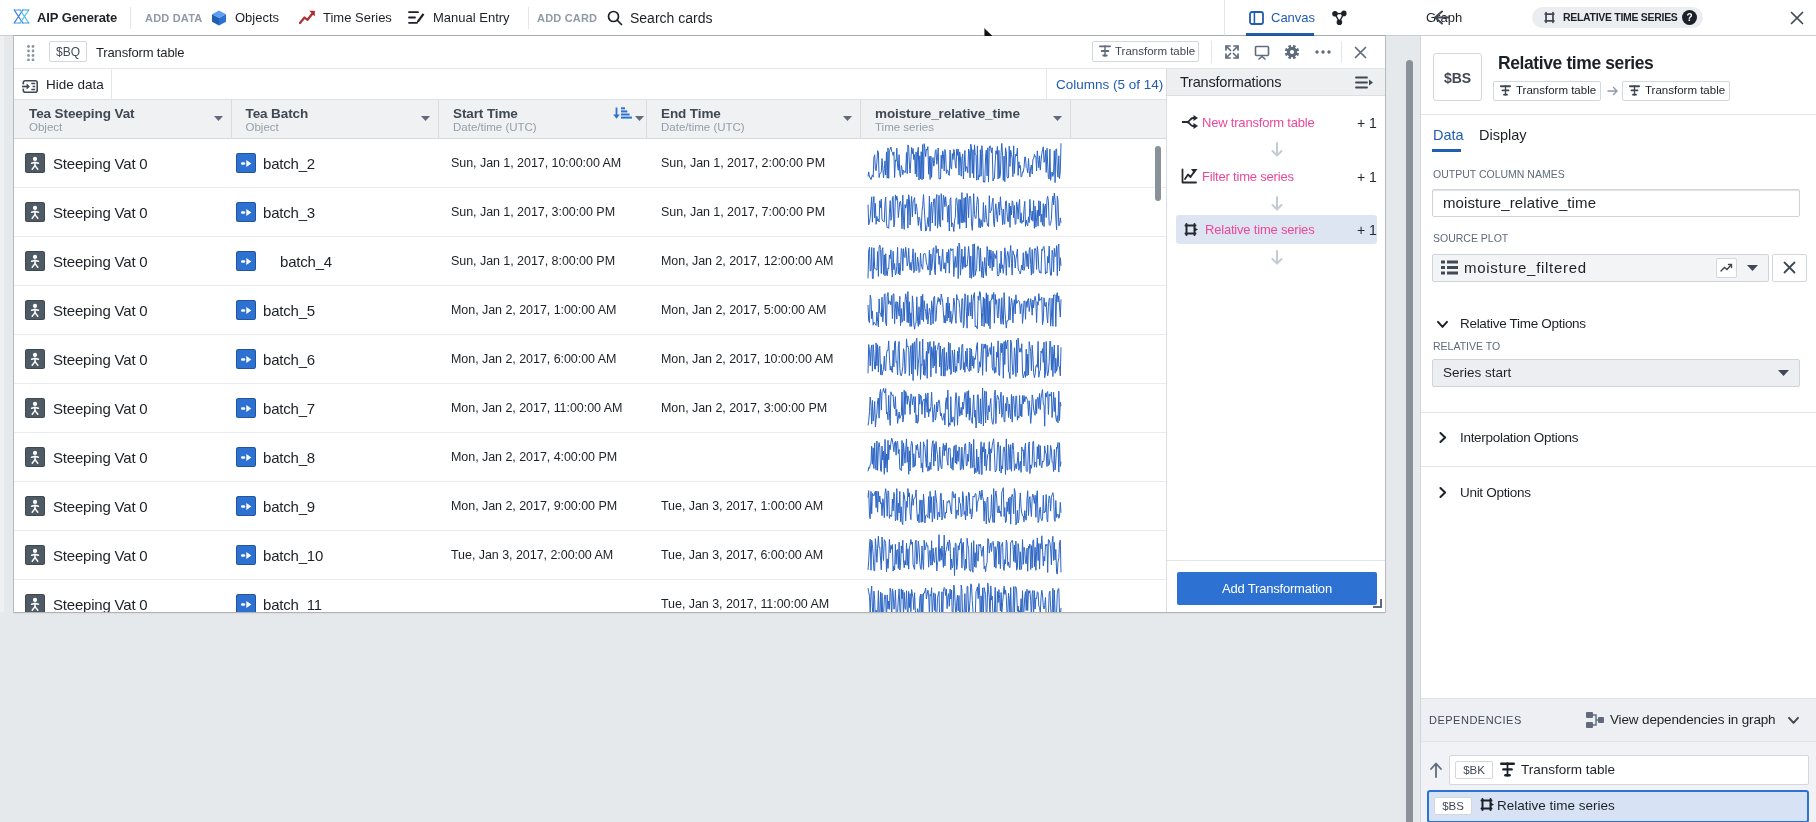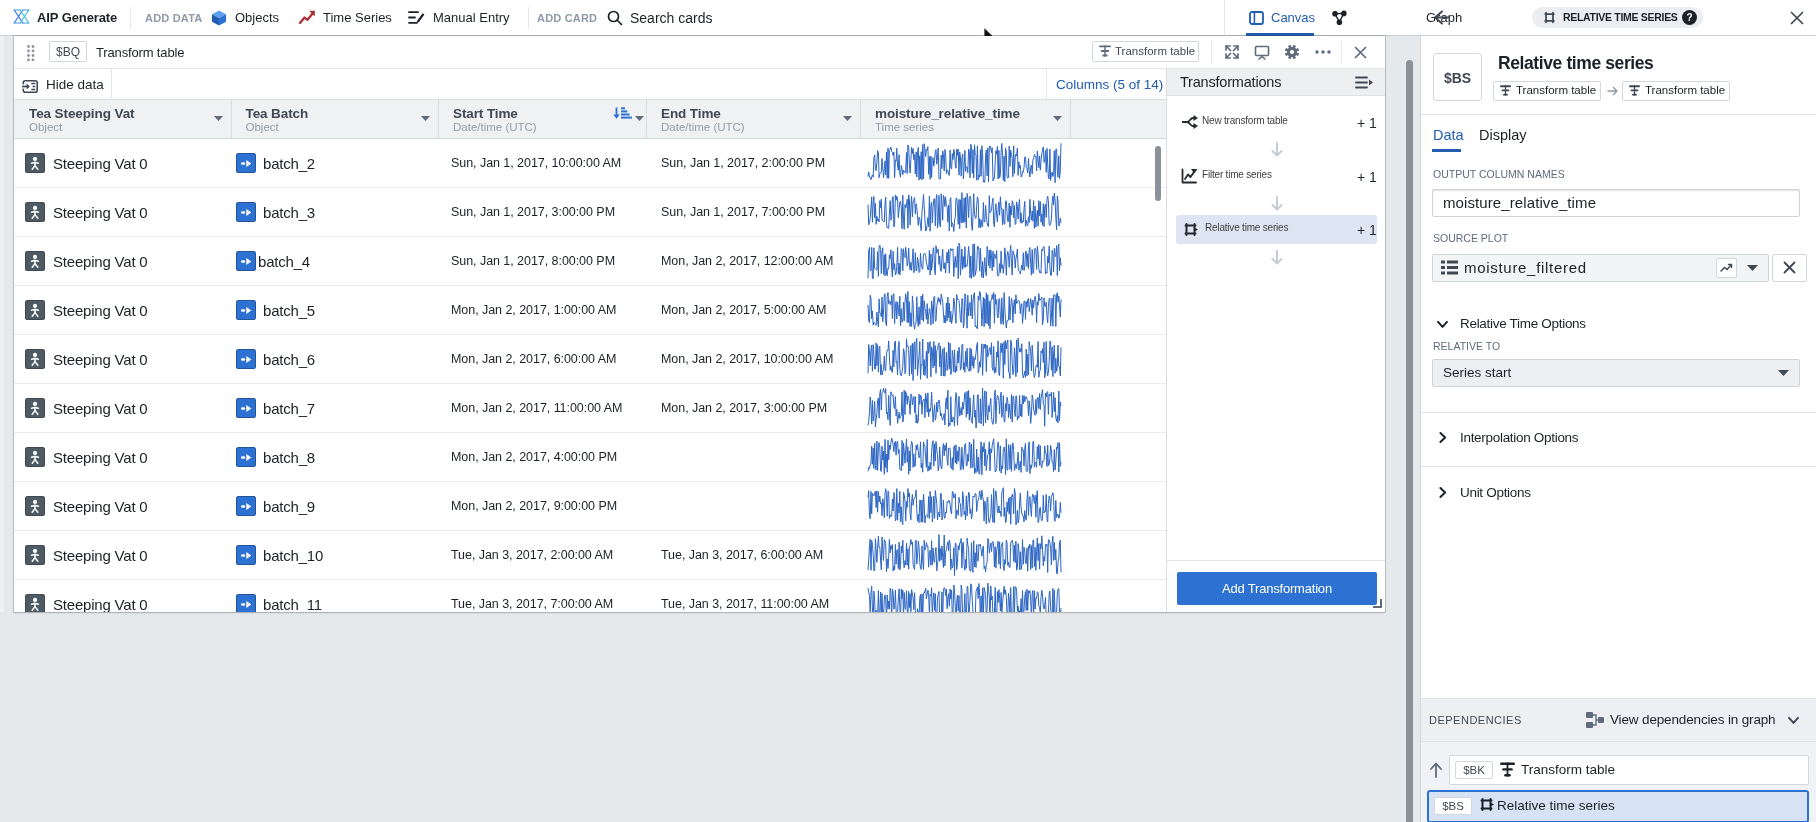--- a/index.html
+++ b/index.html
@@ -15,21 +15,21 @@
 .chip{position:absolute;border:1px solid #d3d8de;border-radius:2px;background:#fff;font-size:12px;color:#404854;white-space:nowrap}
 .hdrow{position:absolute;left:0;top:33px;width:1152px;height:31px;background:#fff;border-bottom:1px solid #dcdfe3}
 .thead{position:absolute;left:0;top:64px;width:1152px;height:39px;background:#eff1f3;border-bottom:1px solid #d5d9dd}
 .th-title{position:absolute;top:70px;font-size:13.5px;font-weight:700;color:#404854;white-space:nowrap;letter-spacing:-.1px}
 .th-sub{position:absolute;top:85px;font-size:11.5px;color:#949ea9;white-space:nowrap}
 .row{position:absolute;left:0;width:1152px;height:49px;border-bottom:1px solid #e9ebee;background:#fff}
 .cell{position:absolute;font-size:15px;color:#1c2127;line-height:49px;white-space:nowrap;letter-spacing:-.2px}
 .date{font-size:12.5px;letter-spacing:-.05px}
 .ibox{position:absolute;top:14px;width:20px;height:20px;border-radius:2.5px}
 .tpanel{position:absolute;left:1152px;top:33px;width:219px;height:543px;background:#fff;border-left:1px solid #dadde1}
-.titem{position:absolute;left:0;font-size:10px;color:#404040;white-space:nowrap;letter-spacing:-.2px}
+.titem{position:absolute;left:0;font-size:13px;color:#ec4899;white-space:nowrap;letter-spacing:-.2px}
 .plus1{position:absolute;font-size:14px;color:#252a31}
 .rp{position:absolute;left:1420px;top:36px;width:396px;height:786px;background:#fff;border-left:1px solid #d3d7db}
 .rp-label{position:absolute;font-size:10.5px;font-weight:400;color:#5f6b7c;letter-spacing:0;white-space:nowrap}
 .rp-input{position:absolute;background:#fff;border:1px solid #cfd4da;border-radius:2px;
 box-shadow:inset 0 1px 1px rgba(17,20,24,.12)}
 .rp-sel{position:absolute;background:#eef0f3;border:1px solid #cfd4da;border-radius:2px}
 .sect{position:absolute;font-size:13.5px;font-weight:400;color:#1c2127;letter-spacing:-.3px;white-space:nowrap}
 .hline{position:absolute;height:1px;background:#e2e5e9}
 </style></head><body>
 <div id="stage">
@@ -277,21 +277,21 @@
         <circle cx="8" cy="3.9" r="2.1" fill="#fff"></circle>
       </svg>
       <div class="cell" style="left:39px;top:201px">Steeping Vat 0</div>
       <div class="ibox" style="left:222px;top:215px;background:#2d72d2;box-shadow:inset 0 0 0 1px rgba(17,20,24,.3)"></div>
       <svg style="position:absolute;left:227px;top:221px;" width="12" height="9" viewBox="0 0 12 9">
         <g fill="#fff">
           <rect x="0" y="3.3" width="4.2" height="2.4" rx="1.2"></rect>
           <path d="M5.3,1 L10.3,4.5 L5.3,8 Z"></path>
         </g>
       </svg>
-      <div class="cell" style="left:244px;top:201px">batch_4</div>
+      <div class="cell" style="left:266px;top:201px">batch_4</div>
       <div class="cell date" style="left:437px;top:201px">Sun, Jan 1, 2017, 8:00:00 PM</div>
       <div class="cell date" style="left:647px;top:201px">Mon, Jan 2, 2017, 12:00:00 AM</div>
       <div class="abs" style="left:853px;top:203px;width:195px;height:44px">
         <svg width="195" height="44" viewBox="0 0 195 44" style="position:absolute;left:0;top:0">
           <polyline points="1.0,39.4 1.7,12.0 2.5,8.2 3.2,31.7 4.0,31.6 4.7,8.5 5.4,39.3 6.2,39.7 6.9,8.8 7.7,29.4 8.4,29.6 9.1,30.6 9.9,31.1 10.6,12.6 11.4,37.4 12.1,7.9 12.8,6.1 13.6,10.5 14.3,34.5 15.0,12.0 15.8,8.7 16.5,35.4 17.3,15.9 18.0,36.8 18.7,14.7 19.5,35.1 20.2,36.8 21.0,28.9 21.7,29.8 22.4,15.9 23.2,19.7 23.9,10.8 24.7,29.9 25.4,38.1 26.1,12.3 26.9,30.6 27.6,24.6 28.4,36.0 29.1,34.3 29.8,27.4 30.6,8.4 31.3,34.8 32.1,24.1 32.8,36.0 33.5,30.0 34.3,9.5 35.0,10.7 35.8,31.8 36.5,9.7 37.2,17.4 38.0,18.6 38.7,8.3 39.5,15.7 40.2,26.9 40.9,23.8 41.7,9.2 42.4,24.9 43.1,30.8 43.9,23.3 44.6,31.4 45.4,19.4 46.1,9.8 46.8,33.7 47.6,32.4 48.3,13.7 49.1,31.6 49.8,31.5 50.5,18.2 51.3,22.6 52.0,33.5 52.8,32.7 53.5,14.2 54.2,24.7 55.0,28.7 55.7,30.3 56.5,15.1 57.2,14.9 57.9,14.3 58.7,16.7 59.4,23.8 60.2,26.5 60.9,31.0 61.6,30.6 62.4,11.3 63.1,36.1 63.9,14.9 64.6,31.4 65.3,24.8 66.1,9.8 66.8,8.7 67.6,31.8 68.3,35.8 69.0,6.7 69.8,14.2 70.5,11.3 71.2,9.9 72.0,25.5 72.7,17.0 73.5,31.8 74.2,32.4 74.9,19.8 75.7,10.2 76.4,27.9 77.2,30.0 77.9,23.7 78.6,34.1 79.4,19.8 80.1,13.0 80.9,24.1 81.6,10.5 82.3,34.2 83.1,12.2 83.8,9.5 84.6,11.7 85.3,10.8 86.0,9.8 86.8,37.6 87.5,25.0 88.3,17.4 89.0,28.6 89.7,25.9 90.5,7.5 91.2,39.6 92.0,4.0 92.7,6.9 93.4,36.1 94.2,25.2 94.9,10.0 95.7,30.2 96.4,17.6 97.1,28.2 97.9,7.7 98.6,28.5 99.3,26.0 100.1,26.9 100.8,19.1 101.6,7.4 102.3,15.6 103.0,38.8 103.8,17.0 104.5,39.4 105.3,32.9 106.0,5.0 106.7,37.9 107.5,4.8 108.2,36.4 109.0,32.0 109.7,29.4 110.4,7.9 111.2,7.2 111.9,11.3 112.7,32.2 113.4,9.1 114.1,26.2 114.9,38.3 115.6,22.5 116.4,39.0 117.1,27.7 117.8,18.5 118.6,33.6 119.3,36.7 120.1,7.4 120.8,13.4 121.5,26.7 122.3,10.8 123.0,29.2 123.8,11.0 124.5,16.8 125.2,31.7 126.0,12.2 126.7,28.0 127.4,14.8 128.2,16.3 128.9,19.6 129.7,11.6 130.4,35.6 131.1,37.2 131.9,35.4 132.6,24.6 133.4,33.7 134.1,12.1 134.8,29.5 135.6,25.8 136.3,34.3 137.1,25.5 137.8,8.8 138.5,15.8 139.3,36.3 140.0,17.4 140.8,12.4 141.5,16.8 142.2,28.4 143.0,14.4 143.7,6.4 144.5,24.5 145.2,36.1 145.9,11.8 146.7,15.6 147.4,15.7 148.2,29.1 148.9,20.1 149.6,15.9 150.4,10.0 151.1,29.0 151.9,32.1 152.6,32.6 153.3,35.0 154.1,30.3 154.8,26.1 155.5,30.9 156.3,13.7 157.0,31.5 157.8,28.1 158.5,12.6 159.2,12.2 160.0,27.5 160.7,14.7 161.5,30.0 162.2,11.0 162.9,8.5 163.7,25.3 164.4,36.1 165.2,10.5 165.9,34.6 166.6,33.5 167.4,11.2 168.1,9.3 168.9,11.8 169.6,30.4 170.3,7.4 171.1,14.4 171.8,29.8 172.6,33.7 173.3,32.7 174.0,34.3 174.8,10.3 175.5,11.7 176.3,8.2 177.0,7.4 177.7,15.1 178.5,35.1 179.2,32.8 180.0,34.0 180.7,17.4 181.4,24.0 182.2,7.1 182.9,27.9 183.6,36.3 184.4,36.2 185.1,11.3 185.9,15.3 186.6,32.8 187.3,9.3 188.1,17.7 188.8,16.4 189.6,6.6 190.3,36.7 191.0,9.2 191.8,5.0 192.5,32.0 193.3,18.7 194.0,26.7" fill="none" stroke="#2c65c4" stroke-width="1"></polyline>
         </svg>
       </div>
       <div class="row" style="top:250px"></div>
       <div class="ibox" style="left:11px;top:264px;background:#4e5a64;box-shadow:inset 0 0 0 1px rgba(17,20,24,.25)"></div>
       <svg style="position:absolute;left:13px;top:266px;" width="16" height="16" viewBox="0 0 16 16">
@@ -408,20 +408,21 @@
       <div class="cell" style="left:39px;top:446px">Steeping Vat 0</div>
       <div class="ibox" style="left:222px;top:460px;background:#2d72d2;box-shadow:inset 0 0 0 1px rgba(17,20,24,.3)"></div>
       <svg style="position:absolute;left:227px;top:466px;" width="12" height="9" viewBox="0 0 12 9">
         <g fill="#fff">
           <rect x="0" y="3.3" width="4.2" height="2.4" rx="1.2"></rect>
           <path d="M5.3,1 L10.3,4.5 L5.3,8 Z"></path>
         </g>
       </svg>
       <div class="cell" style="left:249px;top:446px">batch_9</div>
       <div class="cell date" style="left:437px;top:446px">Mon, Jan 2, 2017, 9:00:00 PM</div>
+      <div class="cell date" style="left:647px;top:446px">Tue, Jan 3, 2017, 1:00:00 AM</div>
       <div class="abs" style="left:853px;top:448px;width:195px;height:44px">
         <svg width="195" height="44" viewBox="0 0 195 44" style="position:absolute;left:0;top:0">
           <polyline points="1.0,13.6 1.7,6.6 2.5,31.8 3.2,34.8 4.0,7.4 4.7,29.8 5.4,9.3 6.2,11.1 6.9,11.9 7.7,9.1 8.4,7.1 9.1,23.7 9.9,7.0 10.6,28.2 11.4,7.6 12.1,18.0 12.8,12.0 13.6,19.7 14.3,18.6 15.0,31.7 15.8,14.7 16.5,18.5 17.3,33.6 18.0,9.9 18.7,4.7 19.5,11.8 20.2,32.2 21.0,6.8 21.7,8.2 22.4,34.4 23.2,30.8 23.9,32.4 24.7,32.2 25.4,15.1 26.1,26.9 26.9,8.4 27.6,12.1 28.4,36.8 29.1,35.3 29.8,4.6 30.6,36.3 31.3,19.2 32.1,28.9 32.8,7.4 33.5,37.6 34.3,22.8 35.0,38.5 35.8,40.6 36.5,8.3 37.2,10.7 38.0,17.5 38.7,36.9 39.5,17.3 40.2,23.4 40.9,4.5 41.7,12.8 42.4,8.9 43.1,29.7 43.9,35.7 44.6,17.8 45.4,10.5 46.1,21.4 46.8,14.8 47.6,14.4 48.3,12.9 49.1,5.9 49.8,25.8 50.5,37.1 51.3,30.4 52.0,38.7 52.8,15.9 53.5,16.3 54.2,38.3 55.0,16.0 55.7,38.1 56.5,10.1 57.2,19.6 57.9,39.0 58.7,31.6 59.4,31.1 60.2,31.8 60.9,33.4 61.6,12.6 62.4,34.5 63.1,7.3 63.9,28.7 64.6,12.7 65.3,37.8 66.1,30.8 66.8,12.2 67.6,34.5 68.3,6.5 69.0,12.3 69.8,19.8 70.5,36.0 71.2,29.8 72.0,28.0 72.7,32.9 73.5,9.6 74.2,9.2 74.9,36.0 75.7,33.4 76.4,16.1 77.2,31.5 77.9,34.3 78.6,28.2 79.4,29.0 80.1,17.6 80.9,18.7 81.6,16.6 82.3,16.6 83.1,20.4 83.8,27.7 84.6,29.9 85.3,7.8 86.0,7.7 86.8,14.0 87.5,13.4 88.3,9.7 89.0,34.7 89.7,26.2 90.5,26.4 91.2,31.3 92.0,13.3 92.7,18.8 93.4,19.6 94.2,32.7 94.9,31.8 95.7,7.7 96.4,14.0 97.1,30.5 97.9,27.4 98.6,35.9 99.3,11.8 100.1,31.9 100.8,20.6 101.6,8.2 102.3,9.6 103.0,29.7 103.8,24.8 104.5,34.9 105.3,30.4 106.0,12.0 106.7,12.6 107.5,13.0 108.2,9.7 109.0,9.8 109.7,27.5 110.4,19.2 111.2,15.9 111.9,13.7 112.7,6.8 113.4,10.7 114.1,15.9 114.9,6.1 115.6,12.5 116.4,16.0 117.1,37.1 117.8,17.2 118.6,21.4 119.3,40.0 120.1,13.9 120.8,13.0 121.5,36.6 122.3,38.6 123.0,34.9 123.8,32.0 124.5,10.7 125.2,28.4 126.0,38.4 126.7,4.6 127.4,38.6 128.2,12.8 128.9,6.9 129.7,14.1 130.4,27.9 131.1,29.0 131.9,21.8 132.6,28.9 133.4,27.3 134.1,32.5 134.8,8.2 135.6,6.4 136.3,3.7 137.1,32.5 137.8,23.5 138.5,38.7 139.3,36.9 140.0,17.9 140.8,27.5 141.5,14.3 142.2,30.1 143.0,12.9 143.7,40.2 144.5,13.3 145.2,10.3 145.9,13.0 146.7,29.8 147.4,4.5 148.2,8.6 148.9,40.8 149.6,39.0 150.4,26.4 151.1,38.9 151.9,35.7 152.6,18.9 153.3,8.9 154.1,23.9 154.8,29.0 155.5,31.8 156.3,32.0 157.0,37.8 157.8,26.6 158.5,34.0 159.2,36.2 160.0,14.9 160.7,6.8 161.5,31.5 162.2,15.5 162.9,12.6 163.7,24.3 164.4,32.5 165.2,13.5 165.9,10.1 166.6,13.9 167.4,19.4 168.1,11.3 168.9,33.3 169.6,11.9 170.3,6.7 171.1,38.6 171.8,36.9 172.6,25.2 173.3,23.2 174.0,34.3 174.8,36.7 175.5,35.6 176.3,11.3 177.0,29.1 177.7,27.4 178.5,27.7 179.2,10.5 180.0,35.3 180.7,38.0 181.4,19.5 182.2,11.9 182.9,14.4 183.6,27.1 184.4,13.2 185.1,10.8 185.9,8.6 186.6,13.5 187.3,35.1 188.1,37.3 188.8,16.5 189.6,33.5 190.3,31.1 191.0,30.1 191.8,34.3 192.5,33.5 193.3,18.3 194.0,28.7" fill="none" stroke="#2c65c4" stroke-width="1"></polyline>
         </svg>
       </div>
       <div class="row" style="top:495px"></div>
       <div class="ibox" style="left:11px;top:509px;background:#4e5a64;box-shadow:inset 0 0 0 1px rgba(17,20,24,.25)"></div>
       <svg style="position:absolute;left:13px;top:511px;" width="16" height="16" viewBox="0 0 16 16">
         <g stroke="#fff" stroke-width="1.5" stroke-linecap="round" fill="none">
           <path d="M4.6,8.3 L8,7.4 L11.4,8.3"></path>
@@ -458,21 +459,20 @@
       </svg>
       <div class="cell" style="left:39px;top:544px">Steeping Vat 0</div>
       <div class="ibox" style="left:222px;top:558px;background:#2d72d2;box-shadow:inset 0 0 0 1px rgba(17,20,24,.3)"></div>
       <svg style="position:absolute;left:227px;top:564px;" width="12" height="9" viewBox="0 0 12 9">
         <g fill="#fff">
           <rect x="0" y="3.3" width="4.2" height="2.4" rx="1.2"></rect>
           <path d="M5.3,1 L10.3,4.5 L5.3,8 Z"></path>
         </g>
       </svg>
       <div class="cell" style="left:249px;top:544px">batch_11</div>
-      <div class="cell date" style="left:437px;top:544px">Tue, Jan 3, 2017, 7:00:00 AM</div>
       <div class="cell date" style="left:647px;top:544px">Tue, Jan 3, 2017, 11:00:00 AM</div>
       <div class="abs" style="left:853px;top:546px;width:195px;height:44px">
         <svg width="195" height="44" viewBox="0 0 195 44" style="position:absolute;left:0;top:0">
           <polyline points="1.0,6.1 1.7,9.8 2.5,14.4 3.2,30.5 4.0,10.9 4.7,4.0 5.4,25.9 6.2,37.9 6.9,9.1 7.7,17.9 8.4,38.9 9.1,28.1 9.9,36.8 10.6,33.7 11.4,8.6 12.1,34.0 12.8,32.4 13.6,10.0 14.3,31.9 15.0,11.4 15.8,36.0 16.5,35.1 17.3,17.1 18.0,12.9 18.7,17.0 19.5,40.6 20.2,12.9 21.0,26.8 21.7,19.1 22.4,27.4 23.2,6.2 23.9,10.6 24.7,37.5 25.4,6.9 26.1,10.2 26.9,27.2 27.6,25.9 28.4,8.2 29.1,28.0 29.8,40.8 30.6,29.6 31.3,17.9 32.1,6.9 32.8,25.1 33.5,36.8 34.3,6.9 35.0,16.7 35.8,8.0 36.5,36.3 37.2,10.4 38.0,25.8 38.7,27.4 39.5,8.7 40.2,26.7 40.9,37.7 41.7,9.3 42.4,25.6 43.1,11.7 43.9,29.7 44.6,7.5 45.4,11.7 46.1,16.4 46.8,27.6 47.6,10.7 48.3,28.3 49.1,32.7 49.8,36.7 50.5,26.7 51.3,29.6 52.0,35.8 52.8,16.1 53.5,12.3 54.2,34.0 55.0,12.1 55.7,36.7 56.5,11.1 57.2,11.4 57.9,9.0 58.7,6.1 59.4,17.0 60.2,12.1 60.9,8.2 61.6,10.6 62.4,32.7 63.1,12.5 63.9,14.1 64.6,5.7 65.3,36.7 66.1,17.0 66.8,10.8 67.6,28.4 68.3,11.7 69.0,39.2 69.8,35.6 70.5,15.5 71.2,13.0 72.0,9.4 72.7,38.7 73.5,35.1 74.2,33.0 74.9,9.8 75.7,37.9 76.4,9.3 77.2,5.5 77.9,6.4 78.6,13.5 79.4,7.1 80.1,26.7 80.9,15.0 81.6,11.6 82.3,24.3 83.1,7.0 83.8,17.0 84.6,8.0 85.3,35.5 86.0,32.4 86.8,3.0 87.5,7.3 88.3,24.7 89.0,38.2 89.7,20.3 90.5,13.0 91.2,28.8 92.0,13.5 92.7,40.6 93.4,42.7 94.2,3.0 94.9,8.0 95.7,37.7 96.4,36.6 97.1,29.0 97.9,11.6 98.6,36.9 99.3,41.0 100.1,4.6 100.8,4.3 101.6,31.3 102.3,29.2 103.0,18.2 103.8,1.8 104.5,3.1 105.3,18.6 106.0,29.9 106.7,38.6 107.5,37.0 108.2,36.5 109.0,9.4 109.7,8.1 110.4,4.9 111.2,16.6 111.9,1.5 112.7,13.2 113.4,41.1 114.1,13.9 114.9,36.1 115.6,5.9 116.4,33.4 117.1,5.5 117.8,8.9 118.6,12.4 119.3,35.6 120.1,27.7 120.8,1.1 121.5,7.4 122.3,15.4 123.0,40.6 123.8,3.9 124.5,18.0 125.2,14.1 126.0,35.6 126.7,40.2 127.4,31.3 128.2,5.4 128.9,38.7 129.7,40.9 130.4,9.5 131.1,20.6 131.9,7.6 132.6,16.6 133.4,29.0 134.1,10.5 134.8,31.3 135.6,20.7 136.3,12.7 137.1,4.2 137.8,12.4 138.5,7.9 139.3,14.6 140.0,31.9 140.8,32.9 141.5,11.2 142.2,16.3 143.0,33.5 143.7,5.5 144.5,37.9 145.2,36.8 145.9,30.6 146.7,4.5 147.4,32.8 148.2,4.8 148.9,4.9 149.6,8.3 150.4,29.3 151.1,24.0 151.9,33.4 152.6,28.7 153.3,30.9 154.1,16.7 154.8,37.7 155.5,8.6 156.3,35.5 157.0,28.0 157.8,14.2 158.5,9.6 159.2,28.5 160.0,7.1 160.7,28.5 161.5,8.8 162.2,11.0 162.9,8.7 163.7,18.8 164.4,36.3 165.2,11.3 165.9,8.5 166.6,32.8 167.4,8.8 168.1,27.1 168.9,15.9 169.6,16.5 170.3,9.7 171.1,10.7 171.8,23.9 172.6,25.7 173.3,30.9 174.0,15.6 174.8,8.2 175.5,13.1 176.3,23.9 177.0,27.0 177.7,23.7 178.5,15.5 179.2,34.0 180.0,31.4 180.7,32.2 181.4,32.4 182.2,11.1 182.9,9.1 183.6,25.1 184.4,35.7 185.1,34.4 185.9,6.3 186.6,37.3 187.3,8.2 188.1,31.6 188.8,31.8 189.6,30.3 190.3,11.4 191.0,7.2 191.8,6.6 192.5,31.2 193.3,35.3 194.0,25.9" fill="none" stroke="#2c65c4" stroke-width="1"></polyline>
         </svg>
       </div>
       <div class="abs" style="left:1141px;top:110px;width:6px;height:55px;background:#8a9198;border-radius:3px"></div>
       <div class="tpanel"></div>
       <div class="abs" style="left:1153px;top:33px;width:218px;height:27px;background:#edeff1;border-bottom:1px solid #dcdfe3"></div>
       <div class="abs" style="left:1166px;top:33px;height:27px;line-height:27px;font-size:14.5px;color:#1c2127;letter-spacing:-.2px">Transformations</div>

